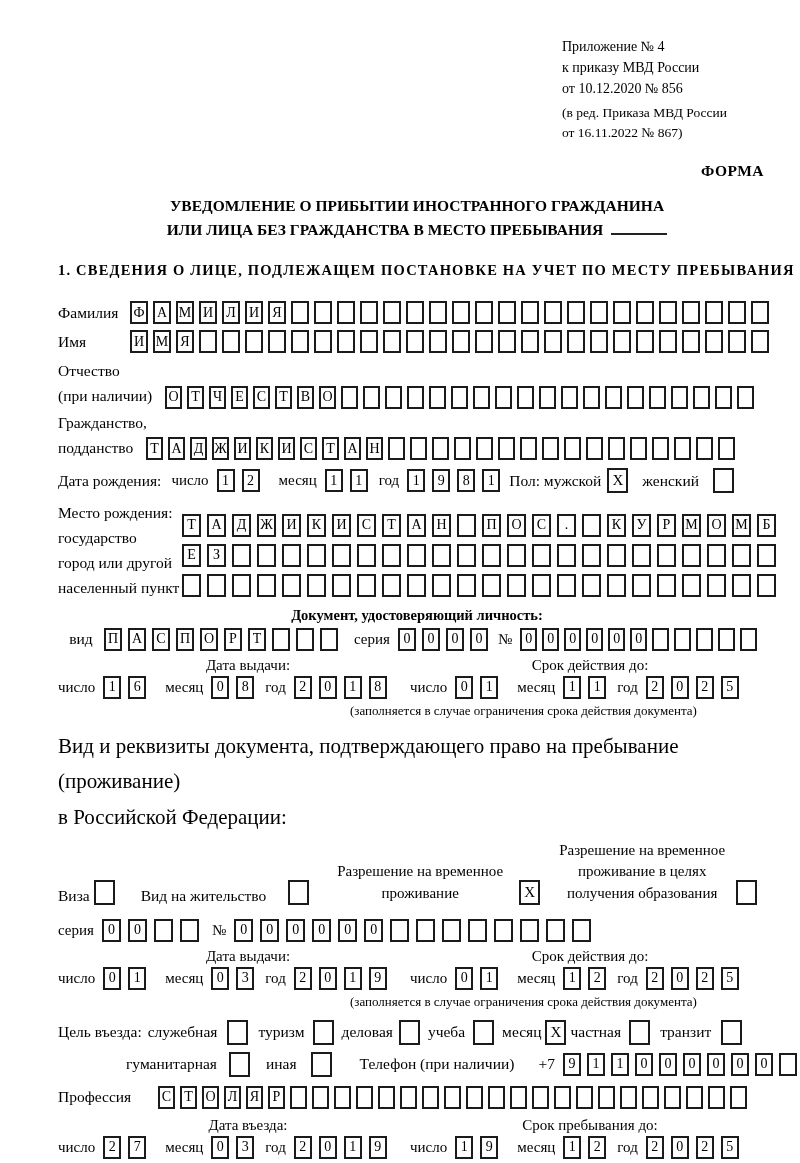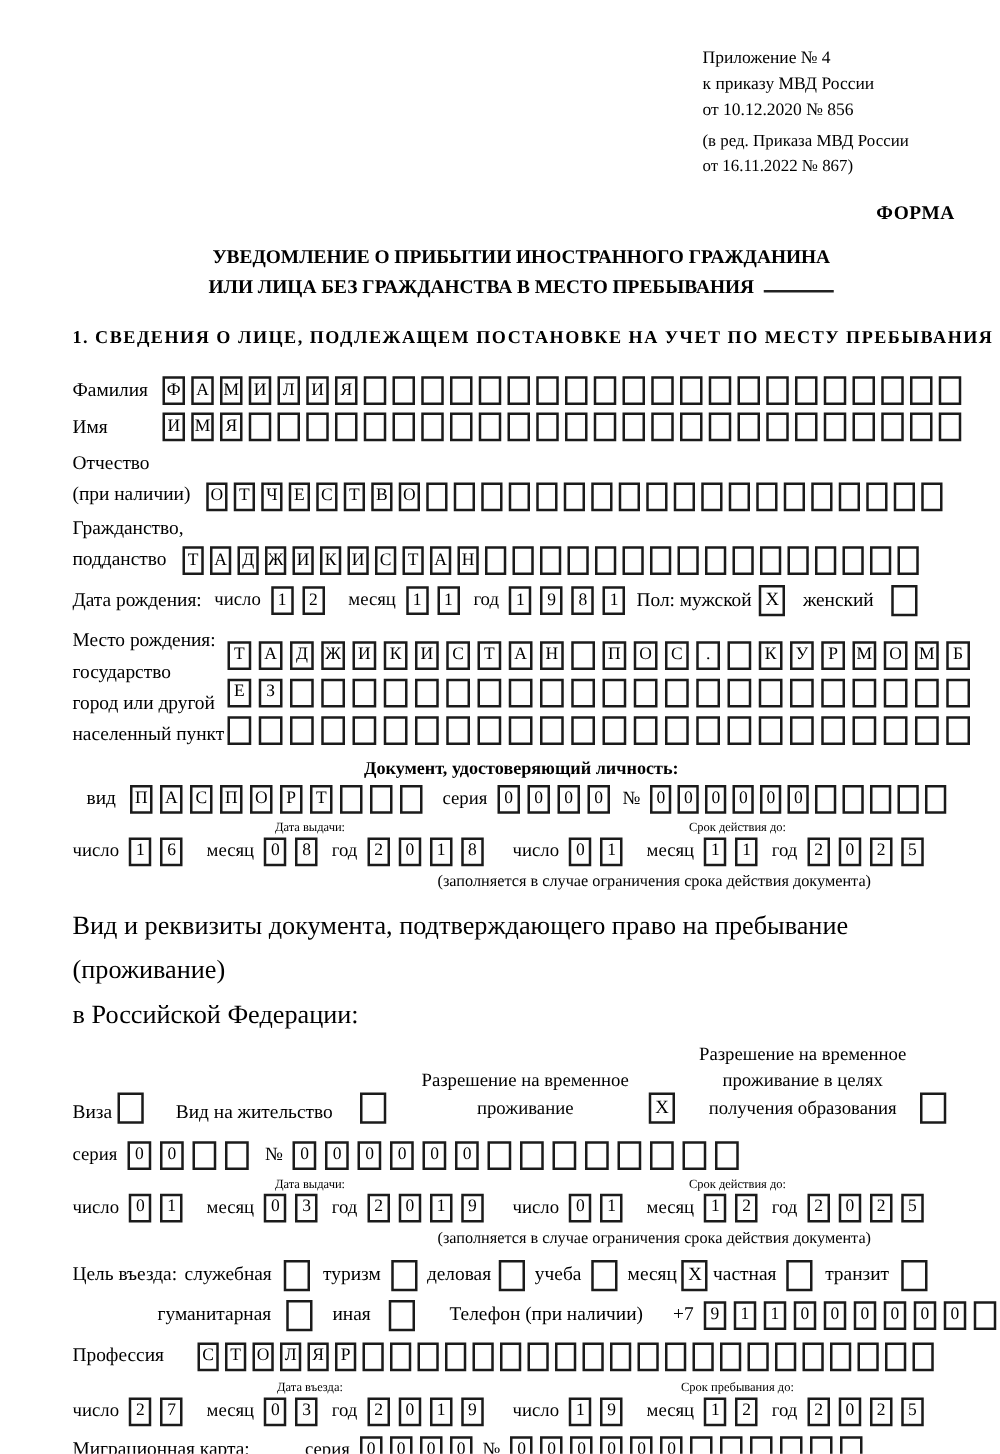--- a/index.html
+++ b/index.html
@@ -35,21 +35,21 @@
   .gd  .cell{width:18px;margin-right:7px;}
 
   
   .cb{box-sizing:border-box;display:inline-flex;align-items:center;justify-content:center;flex:none;
       width:21px;height:25px;border:2px solid #1b1b1b;font-size:15px;background:#fff;}
 
   
   .datepair{display:flex;align-items:flex-start;}
   .dp-left{width:352px;flex:none;}
   .dp-right{flex:1;}
-  .dp-title{font-size:10px;text-align:center;width:300px;}
+  .dp-title{font-size:15px;text-align:center;width:300px;}
   .dp-left .dp-title{margin-left:40px;}
   .dp-right .dp-title{margin-left:30px;}
   .dline{display:flex;align-items:center;margin-top:2px;}
   .dlbl{font-size:15px;margin-right:8px;flex:none;}
   .dgap{margin-left:12px;}
   .dp-note{font-size:13px;margin-top:4px;white-space:nowrap;margin-left:-60px;}
 
   .opt-label-multi{font-size:15px;text-align:center;line-height:1.45;flex:none;}
 </style>
 </head>

